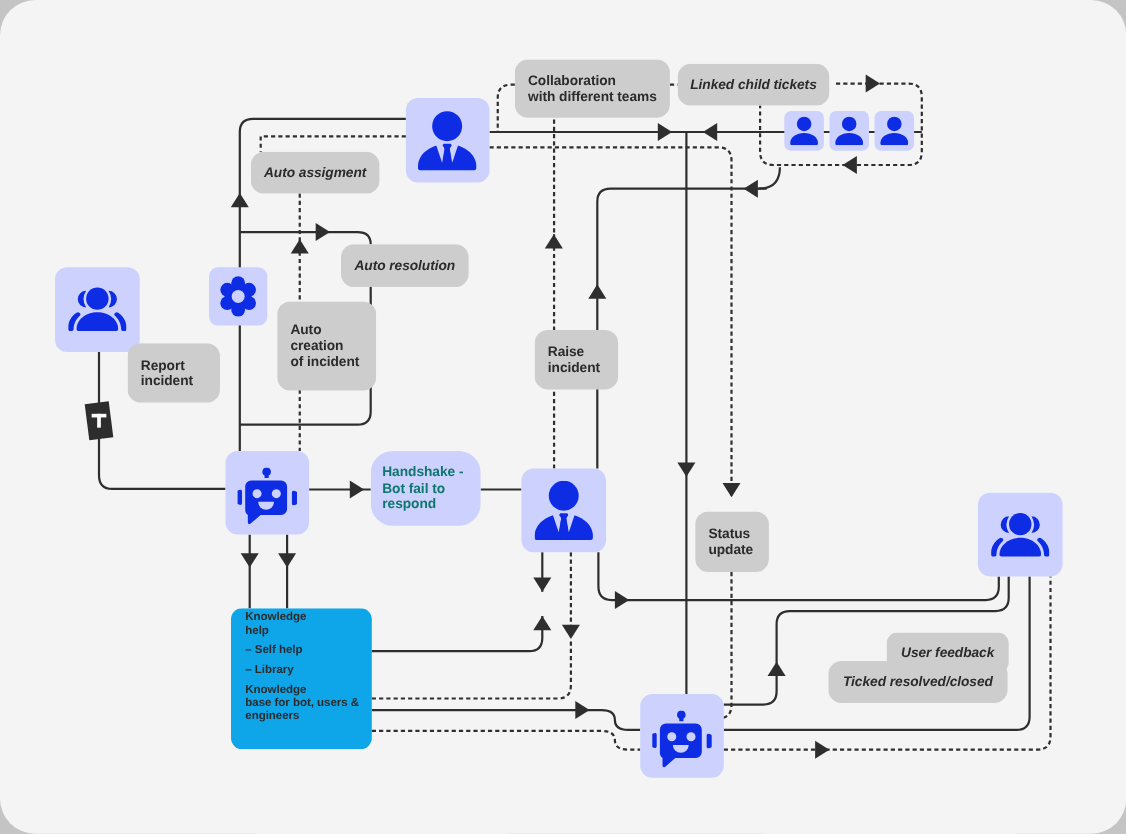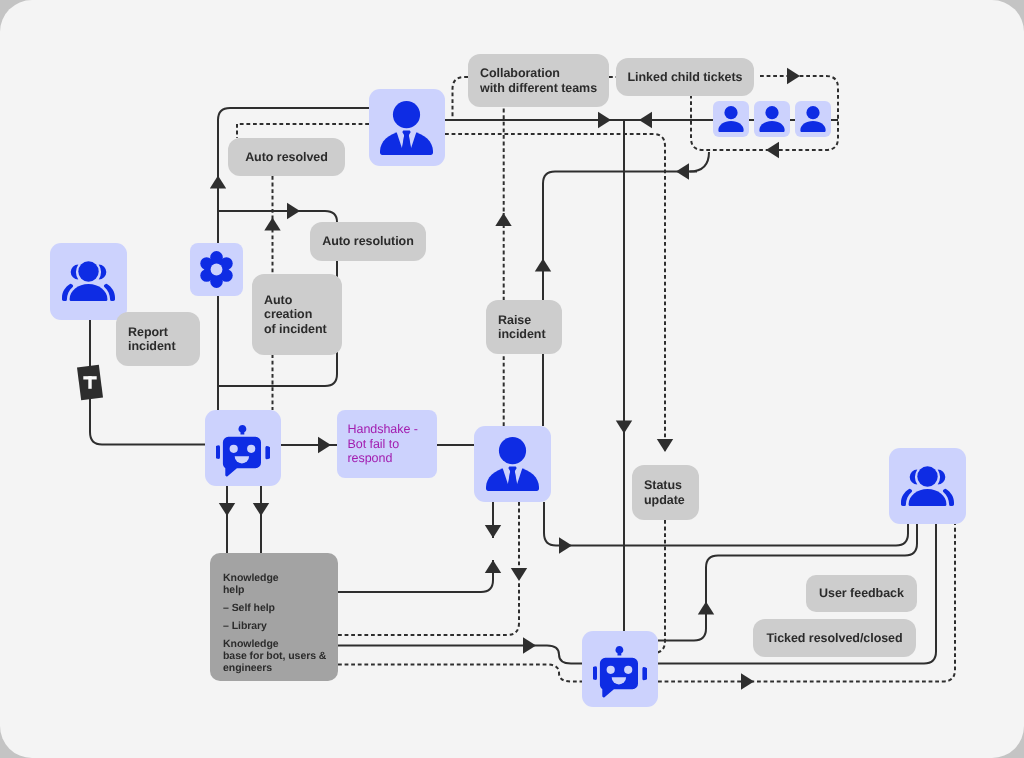--- a/index.html
+++ b/index.html
@@ -5,24 +5,24 @@
  font-family:"Liberation Sans",sans-serif;-webkit-font-smoothing:antialiased;
  text-rendering:geometricPrecision;}
 #card{position:absolute;left:0;top:0;width:1024px;height:758px;background:#f4f4f4;border-radius:32px;overflow:hidden;}
 svg.links{position:absolute;left:0;top:0;width:1024px;height:758px;}
 .node{position:absolute;box-sizing:border-box;}
 .tile{background:#ccd2fd;display:flex;align-items:center;justify-content:center;}
 .tile svg{display:block;}
 .pill{background:#cdcdcd;display:flex;will-change:transform;flex-direction:column;justify-content:center;border-radius:12px;
  font-weight:bold;color:#2b2b2b;font-size:12.5px;line-height:14.5px;letter-spacing:-0.05px;white-space:nowrap;}
 .pill.left{align-items:flex-start;padding-left:12px;padding-right:6px;}
-.pill.center{text-align:center;}
-.bluepill{background:#ccd2fd;display:flex;will-change:transform;flex-direction:column;justify-content:center;border-radius:8px;
- font-weight:normal;color:#a21caf;font-size:12.5px;line-height:14.9px;padding-left:10.5px;letter-spacing:-0.05px;white-space:nowrap;}
-.kb{background:#a3a3a3;border-radius:10px;will-change:transform;box-sizing:border-box;padding:20px 6px 0 13px;
+.pill.center{text-align:center;font-style:italic;}
+.bluepill{background:#ccd2fd;display:flex;will-change:transform;flex-direction:column;justify-content:center;border-radius:20px;
+ font-weight:bold;color:#0f766e;font-size:12.5px;line-height:14.9px;padding-left:10.5px;letter-spacing:-0.05px;white-space:nowrap;}
+.kb{background:#0ea5e9;border-radius:10px;will-change:transform;box-sizing:border-box;padding:3px 6px 0 13px;
  font-weight:bold;color:#2b2b2b;font-size:10.5px;line-height:11.8px;letter-spacing:-0.05px;white-space:nowrap;}
 .kb .grp{margin-bottom:6.4px;}
 .badge{position:absolute;background:#2d2d2d;transform:rotate(-7.3deg);}
 .badge svg{position:absolute;left:0;top:0;}
 </style></head><body>
 
 <div id="card">
 <svg class="links" viewBox="0 0 1024 758">
 <g fill="none" stroke="#2e2e2e" stroke-width="2" stroke-linecap="butt">
 <path d="M 90 320 L 90 432 Q 90 444.5 102 444.5 L 205 444.5"></path>
@@ -236,21 +236,21 @@
       </svg>
 </div>
 <div class="node pill left" style="left:468px;top:54px;width:141px;height:53px;">
 <span>Collaboration</span>
 <span>with different teams</span>
 </div>
 <div class="node pill center" style="left:616px;top:58px;width:138px;height:38px;">
 <span>Linked child tickets</span>
 </div>
 <div class="node pill center" style="left:228px;top:138px;width:117px;height:38px;">
-<span>Auto resolved</span>
+<span>Auto assigment</span>
 </div>
 <div class="node pill center" style="left:310px;top:222px;width:116px;height:39px;">
 <span>Auto resolution</span>
 </div>
 <div class="node pill left" style="left:252px;top:274px;width:90px;height:81px;">
 <span>Auto</span>
 <span>creation</span>
 <span>of incident</span>
 </div>
 <div class="node pill left" style="left:116px;top:312px;width:84px;height:54px;">
@@ -261,21 +261,21 @@
 <span>Raise</span>
 <span>incident</span>
 </div>
 <div class="node pill left" style="left:632px;top:465px;width:67px;height:55px;">
 <span>Status</span>
 <span>update</span>
 </div>
 <div class="node pill center" style="left:806px;top:575px;width:111px;height:37px;border-radius:10px;">
 <span>User feedback</span>
 </div>
-<div class="node pill center" style="left:753px;top:619px;width:163px;height:38px;">
+<div class="node pill center" style="left:753px;top:601px;width:163px;height:38px;">
 <span>Ticked resolved/closed</span>
 </div>
 <div class="node bluepill" style="left:337px;top:410px;width:100px;height:68px;">
 <span>Handshake -</span>
 <span>Bot fail to</span>
 <span>respond</span>
 </div>
 <div class="node kb" style="left:210px;top:553px;width:128px;height:128px;">
 <div class="grp">
 <div>Knowledge</div>

